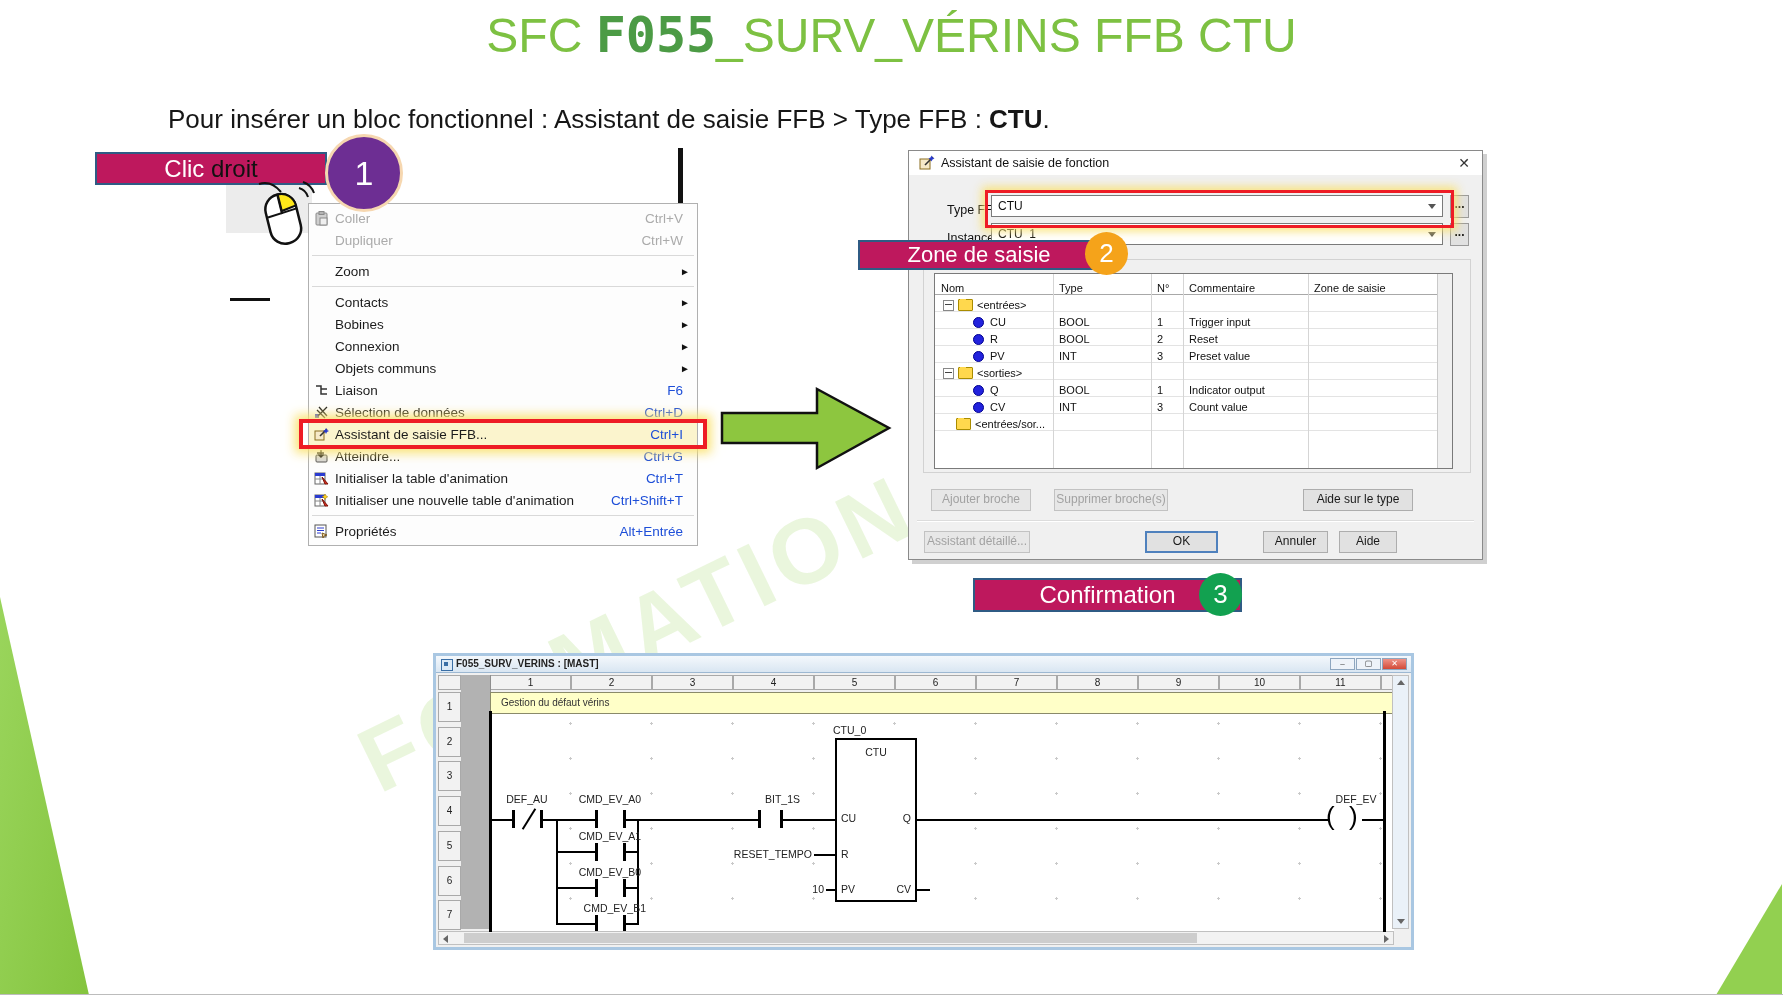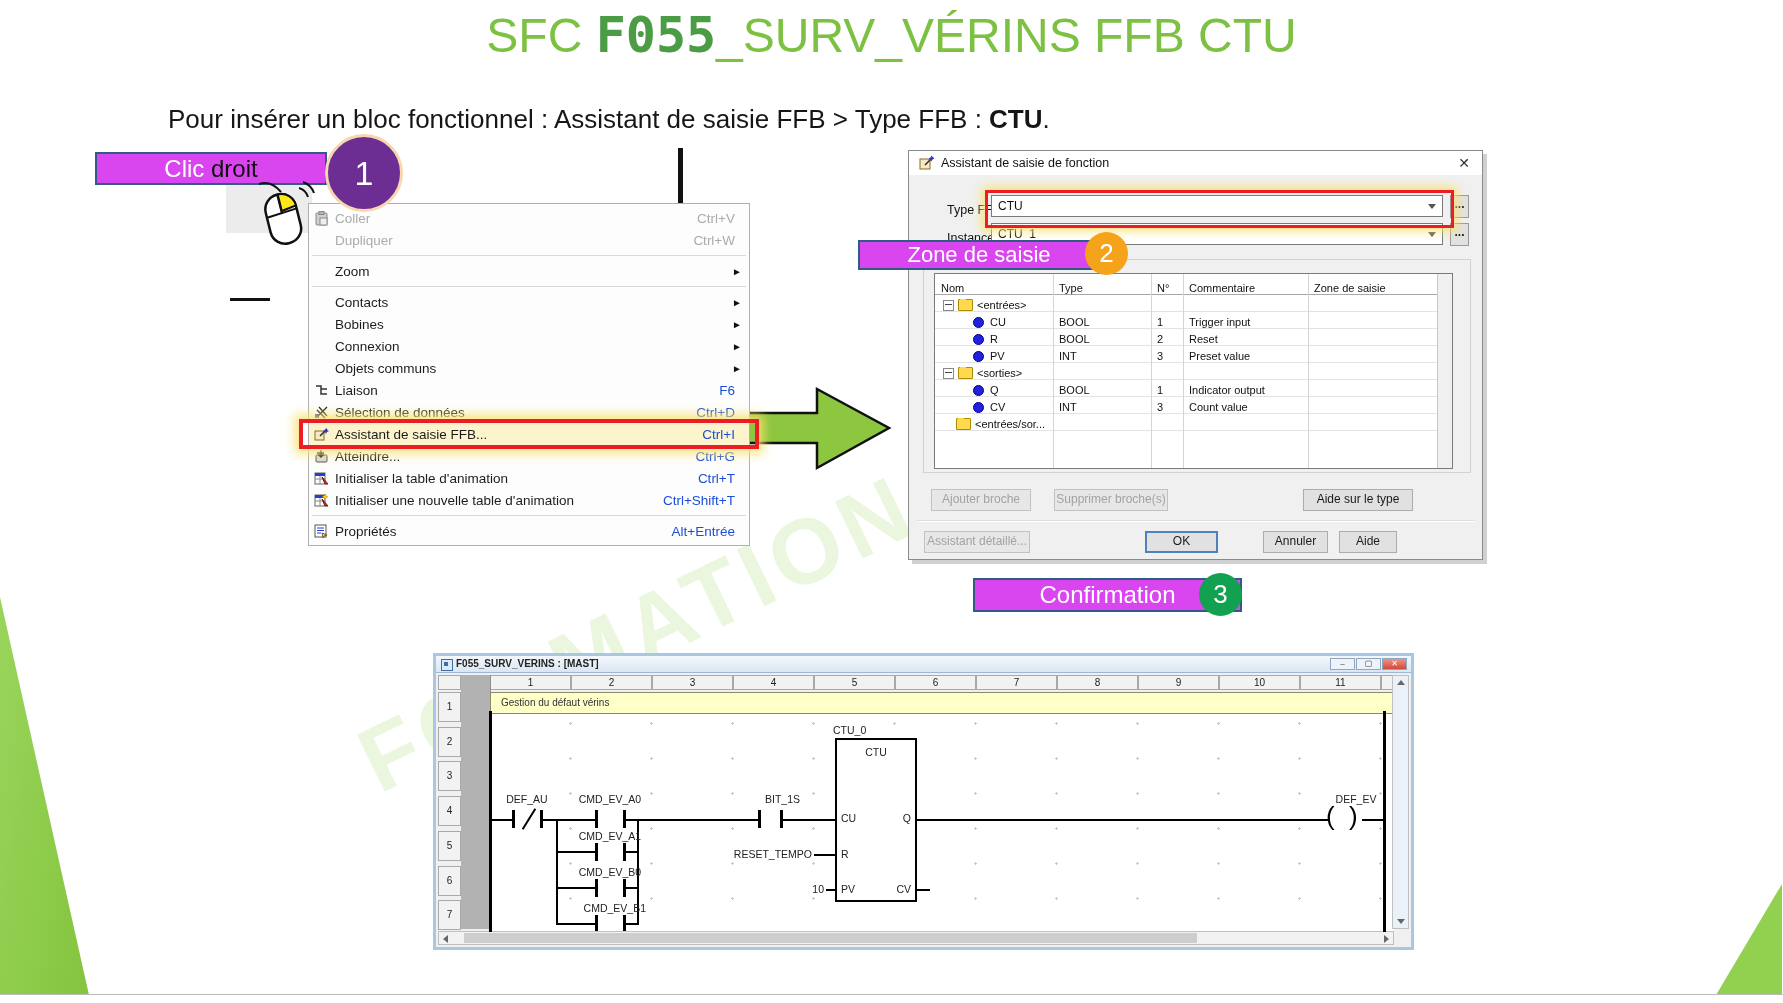--- a/index.html
+++ b/index.html
@@ -18,39 +18,39 @@
              color:rgba(158,214,100,0.22);transform:rotate(-26deg);pointer-events:none;}
 
   
   .title{left:0;top:6px;width:1783px;text-align:center;font-size:48px;color:#7dc142;}
   .title .t-light{color:#7dc142;}
   .title .t-dark{color:#4c9b45;font-weight:bold;font-family:"DejaVu Sans Mono",monospace;font-size:50px;}
   .subtitle{left:168px;top:104px;font-size:26px;color:#161616;}
   .subtitle b{font-weight:bold;}
 
   
-  .callout{background:#d946ef;border:2px solid #2f5b84;color:#fff;text-align:center;
+  .callout{background:#be185d;border:2px solid #2f5b84;color:#fff;text-align:center;
            font-size:24px;line-height:29px;}
   .co-clic{left:95px;top:152px;width:228px;height:29px;}
   .co-clic .black{color:#111;}
   .co-zone{left:858px;top:240px;width:238px;height:26px;font-size:22px;line-height:26px;z-index:40;}
   .co-conf{left:973px;top:578px;width:265px;height:30px;z-index:40;}
   .badge{border-radius:50%;color:#fff;text-align:center;z-index:41;}
   .b1{left:325px;top:134px;width:72px;height:72px;background:#6d2e93;border:3px solid #f6d7b0;
       font-size:34px;line-height:72px;}
   .b2{left:1085px;top:232px;width:43px;height:43px;background:#f5a31a;font-size:26px;line-height:43px;}
   .b3{left:1199px;top:573px;width:43px;height:43px;background:#12a150;font-size:26px;line-height:43px;}
 
   
   .frag-gray{left:226px;top:183px;width:86px;height:50px;background:#ececec;}
   .frag-vline{left:678px;top:148px;width:5px;height:55px;background:#111;}
   .frag-hline{left:230px;top:298px;width:40px;height:3px;background:#111;}
 
   
-  .menu{left:308px;top:203px;width:442px;height:343px;background:#fdfdfd;border:1px solid #b0b0b0;
+  .menu{left:308px;top:203px;width:390px;height:343px;background:#fdfdfd;border:1px solid #b0b0b0;
         box-sizing:border-box;padding-top:3px;font-size:13.5px;color:#1c1c1c;z-index:10;}
   .mi{height:22px;display:flex;align-items:center;position:relative;}
   .mi .ic{width:24px;display:flex;justify-content:center;flex:none;}
   .mi .lab{padding-left:2px;}
   .mi .sc{margin-left:auto;padding-right:14px;color:#1d4ed8;}
   .mi.dis .lab,.mi.dis .sc{color:#ababab;}
   .mi .arrow{position:absolute;right:7px;font-size:10px;color:#111;}
   .msep{height:1px;background:#d9d9d9;margin:4px 3px;}
   .mi.hl-row{background:#fbf4cd;}
   .hl-box{position:absolute;left:-10px;right:-10px;top:-4px;bottom:-4px;border:4px solid #ee1c25;

